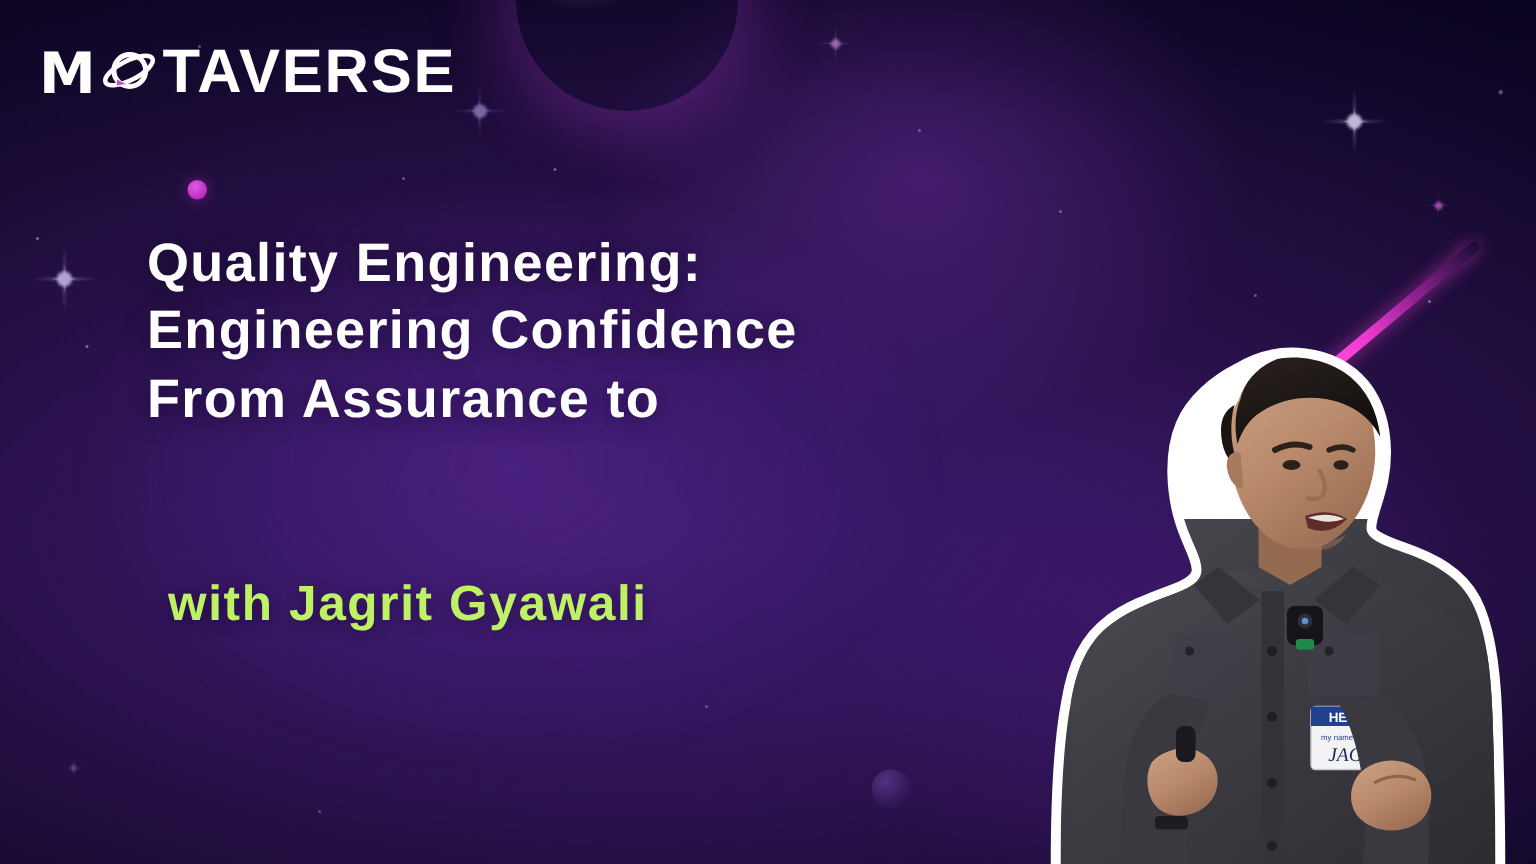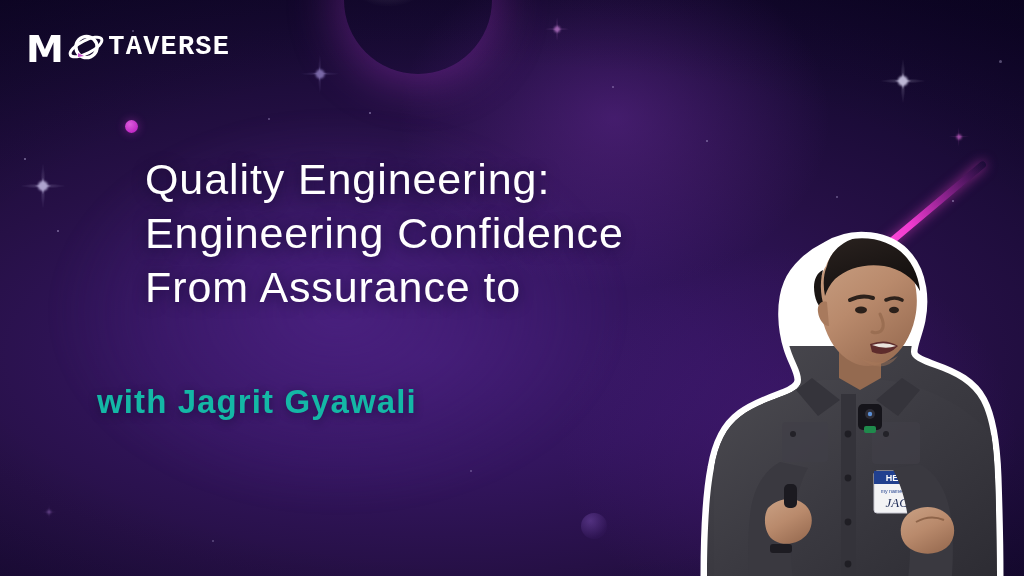--- a/index.html
+++ b/index.html
@@ -103,36 +103,35 @@
     position:absolute; left:26px; top:24px;
     display:flex; align-items:center; height:46px;
   }
   .logo-m{
     color:#ffffff; font-size:38px; font-weight:700; letter-spacing:.5px;
     line-height:1; font-family:"DejaVu Sans","Liberation Sans",sans-serif;
     transform:translateY(2px);
   }
   .logo-planet{ width:42px; height:42px; margin:0 1px 0 1px; display:block; }
   .logo-word{
-    color:#ffffff; font-size:27px; font-weight:700; letter-spacing:1.2px;
-    line-height:1; font-family:Liberation Mono, monospace;
+    color:#ffffff; font-size:41px; font-weight:700; letter-spacing:1.2px;
+    line-height:1; font-family:Liberation Sans, sans-serif;
   }
 
   
   .title{
     position:absolute; left:98px; top:152px; width:660px;
     color:#ffffff;
-    font-size:43px; font-weight:400; line-height:1.26; letter-spacing:.9px;
+    font-size:36px; font-weight:700; line-height:1.26; letter-spacing:.9px;
     text-shadow:0 2px 14px rgba(10,2,30,.55);
-    margin-left:47px;
   }
   .title span{ display:block; white-space:nowrap; }
   .presenter{
-    position:absolute; left:97px; top:385px;
-    color:#14b8a6;
+    position:absolute; left:112px; top:385px;
+    color:#bef264;
     font-size:33px; font-weight:700; letter-spacing:1.1px; line-height:1;
     text-shadow:0 2px 10px rgba(10,2,30,.45);
     text-align:right;
   }
 
   
   .speaker{
     position:absolute; right:18px; bottom:0; width:312px; height:350px;
   }
   .speaker svg{ display:block; width:100%; height:100%; }

